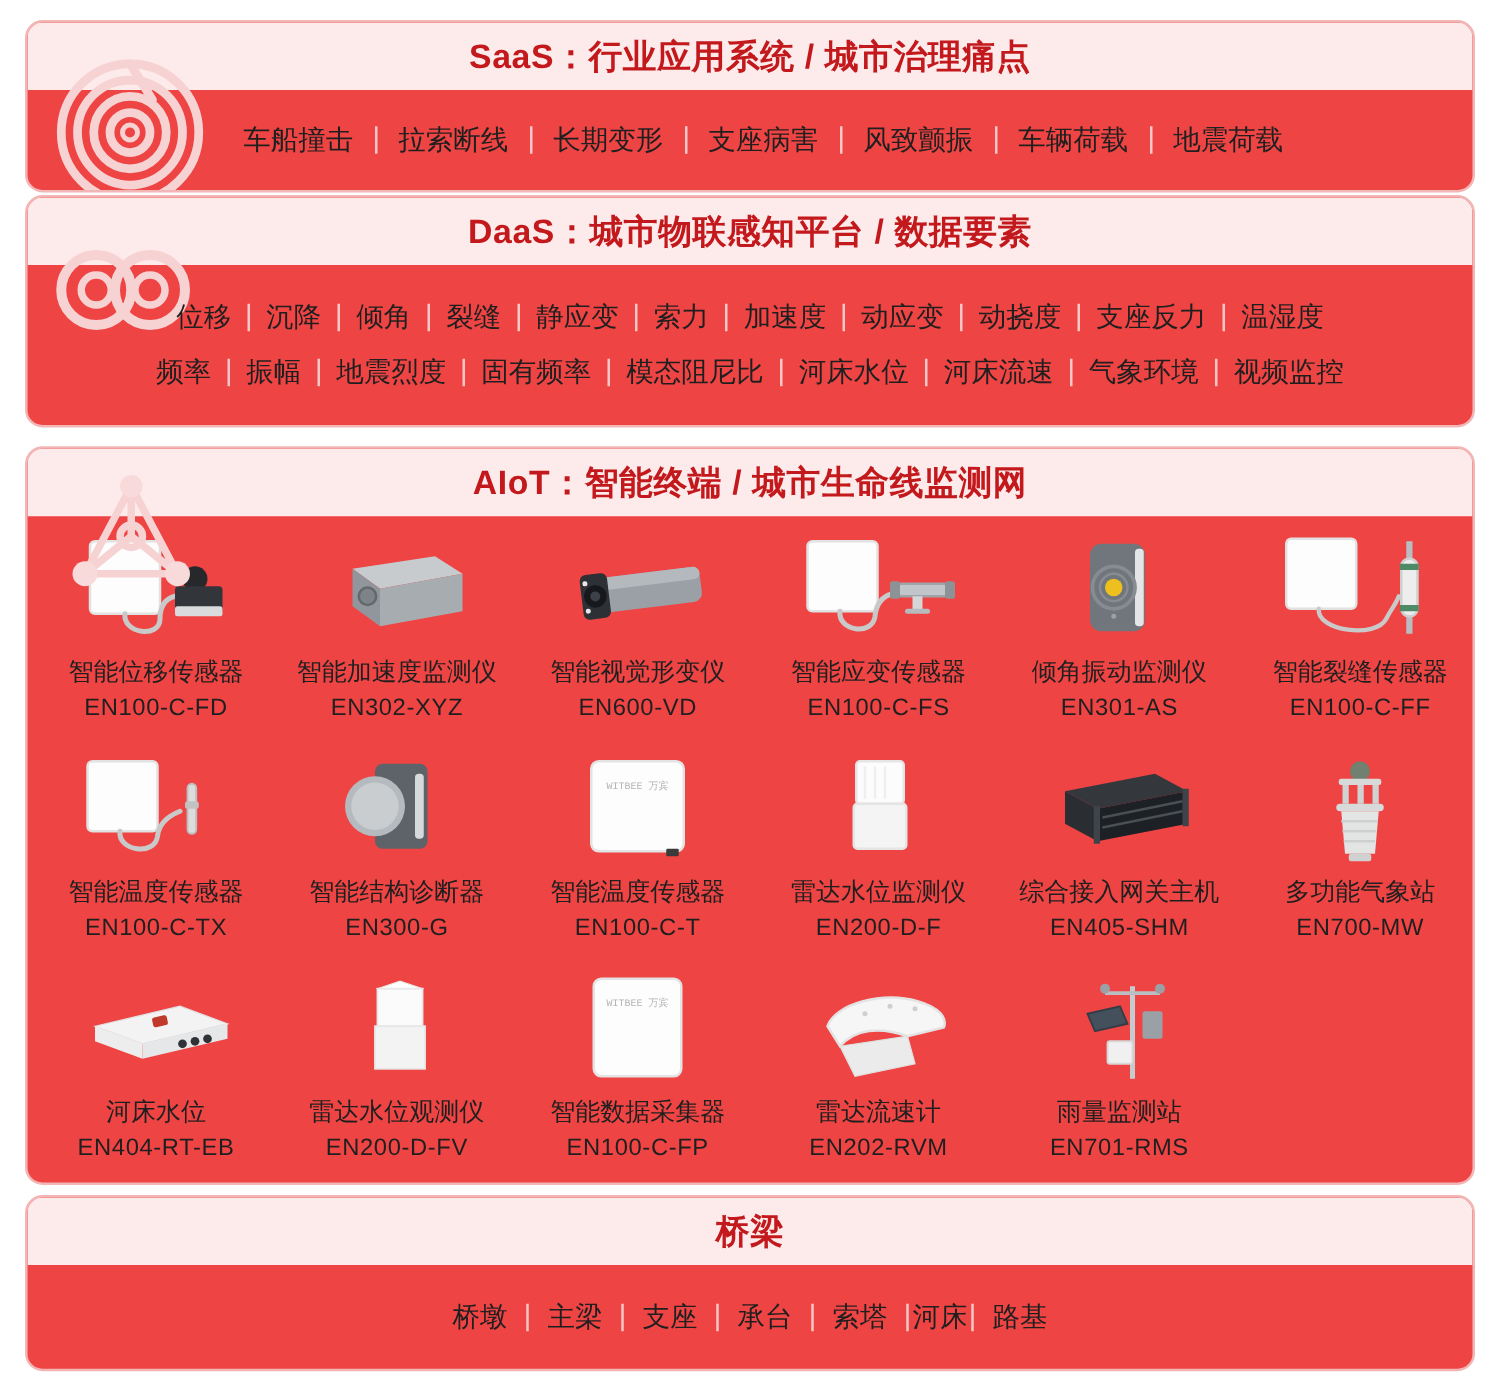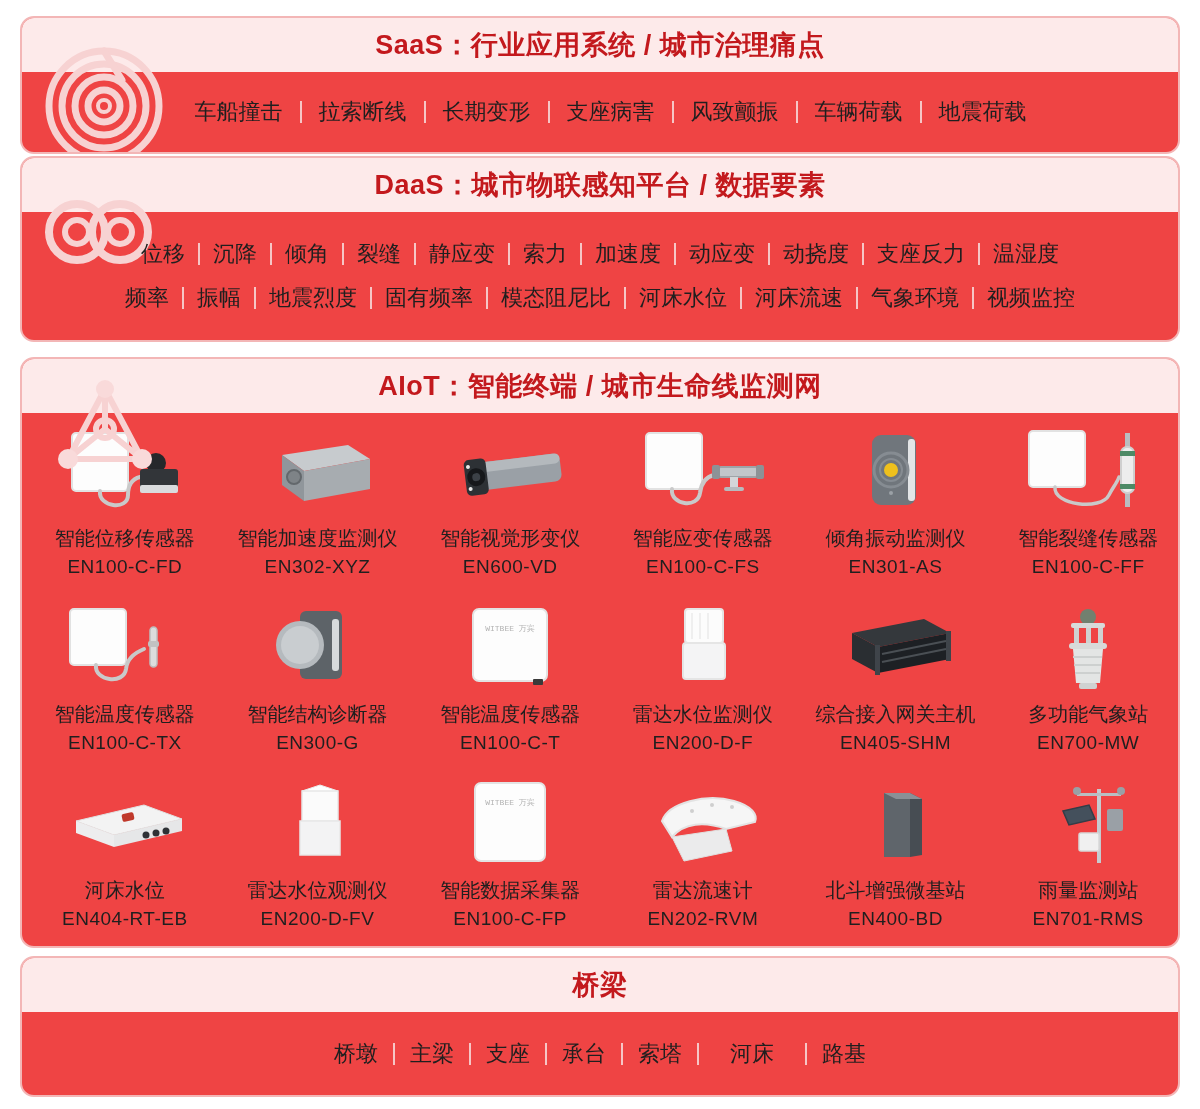--- a/index.html
+++ b/index.html
@@ -342,31 +342,20 @@
             <polygon points="44,60 98,52 104,74 56,84" fill="#ebebec" stroke="#e0e0e0" stroke-width="1"></polygon>
             <circle cx="64" cy="34" r="2" fill="#cfcfcf"></circle>
             <circle cx="84" cy="28" r="2" fill="#cfcfcf"></circle>
             <circle cx="104" cy="30" r="2" fill="#cfcfcf"></circle>
           </svg>
           </span>
         <div class="pname">雷达流速计</div>
         <div class="pmodel">EN202-RVM</div>
       </div>
 
-      <div class="product">
-        <span class="pimg">
-          <svg width="150" height="96" viewBox="0 0 150 96">
-            <rect x="64" y="16" width="26" height="64" fill="#5f656b"></rect>
-            <polygon points="90,16 102,22 102,78 90,80" fill="#474d53"></polygon>
-            <polygon points="64,16 90,16 102,22 76,22" fill="#8a9096"></polygon>
-          </svg>
-          </span>
-        <div class="pname">北斗增强微基站</div>
-        <div class="pmodel">EN400-BD</div>
-      </div>
 
       <div class="product">
         <span class="pimg">
           <svg width="150" height="96" viewBox="0 0 150 96">
             <rect x="84" y="12" width="4" height="74" fill="#c6cbcf"></rect>
             <rect x="64" y="16" width="44" height="3" fill="#b9bec2"></rect>
             <circle cx="64" cy="14" r="4" fill="#9aa0a6"></circle>
             <circle cx="108" cy="14" r="4" fill="#9aa0a6"></circle>
             <polygon points="50,34 76,28 82,42 56,48" fill="#44505c" stroke="#333d47" stroke-width="1.5"></polygon>
             <rect x="94" y="32" width="16" height="22" rx="2" fill="#9aa0a6"></rect>
@@ -384,19 +373,19 @@
     <div class="band">
       <div class="title">桥梁</div>
     </div>
     <div class="body">
       <div class="chips">
         <span class="chip" style="padding:0 16px">桥墩</span>
         <span class="chip" style="padding:0 16px">主梁</span>
         <span class="chip" style="padding:0 16px">支座</span>
         <span class="chip" style="padding:0 16px">承台</span>
         <span class="chip" style="padding:0 16px">索塔</span>
-        <span class="chip" style="padding:0 32px">河床</span>
+        <span class="chip" style="padding:0 4px">河床</span>
         <span class="chip" style="padding:0 16px">路基</span>
       </div>
     </div>
   </section>
 
 </div>
 
 </body></html>

